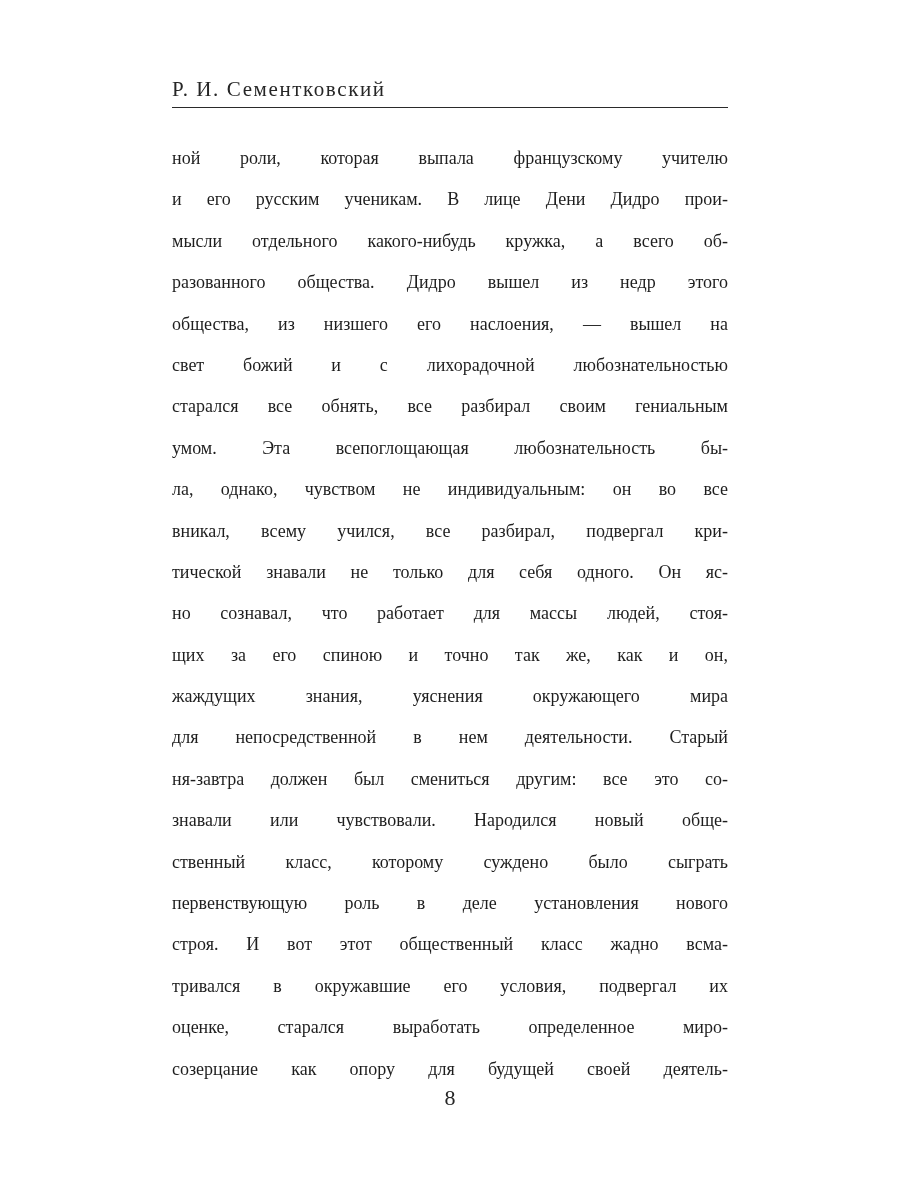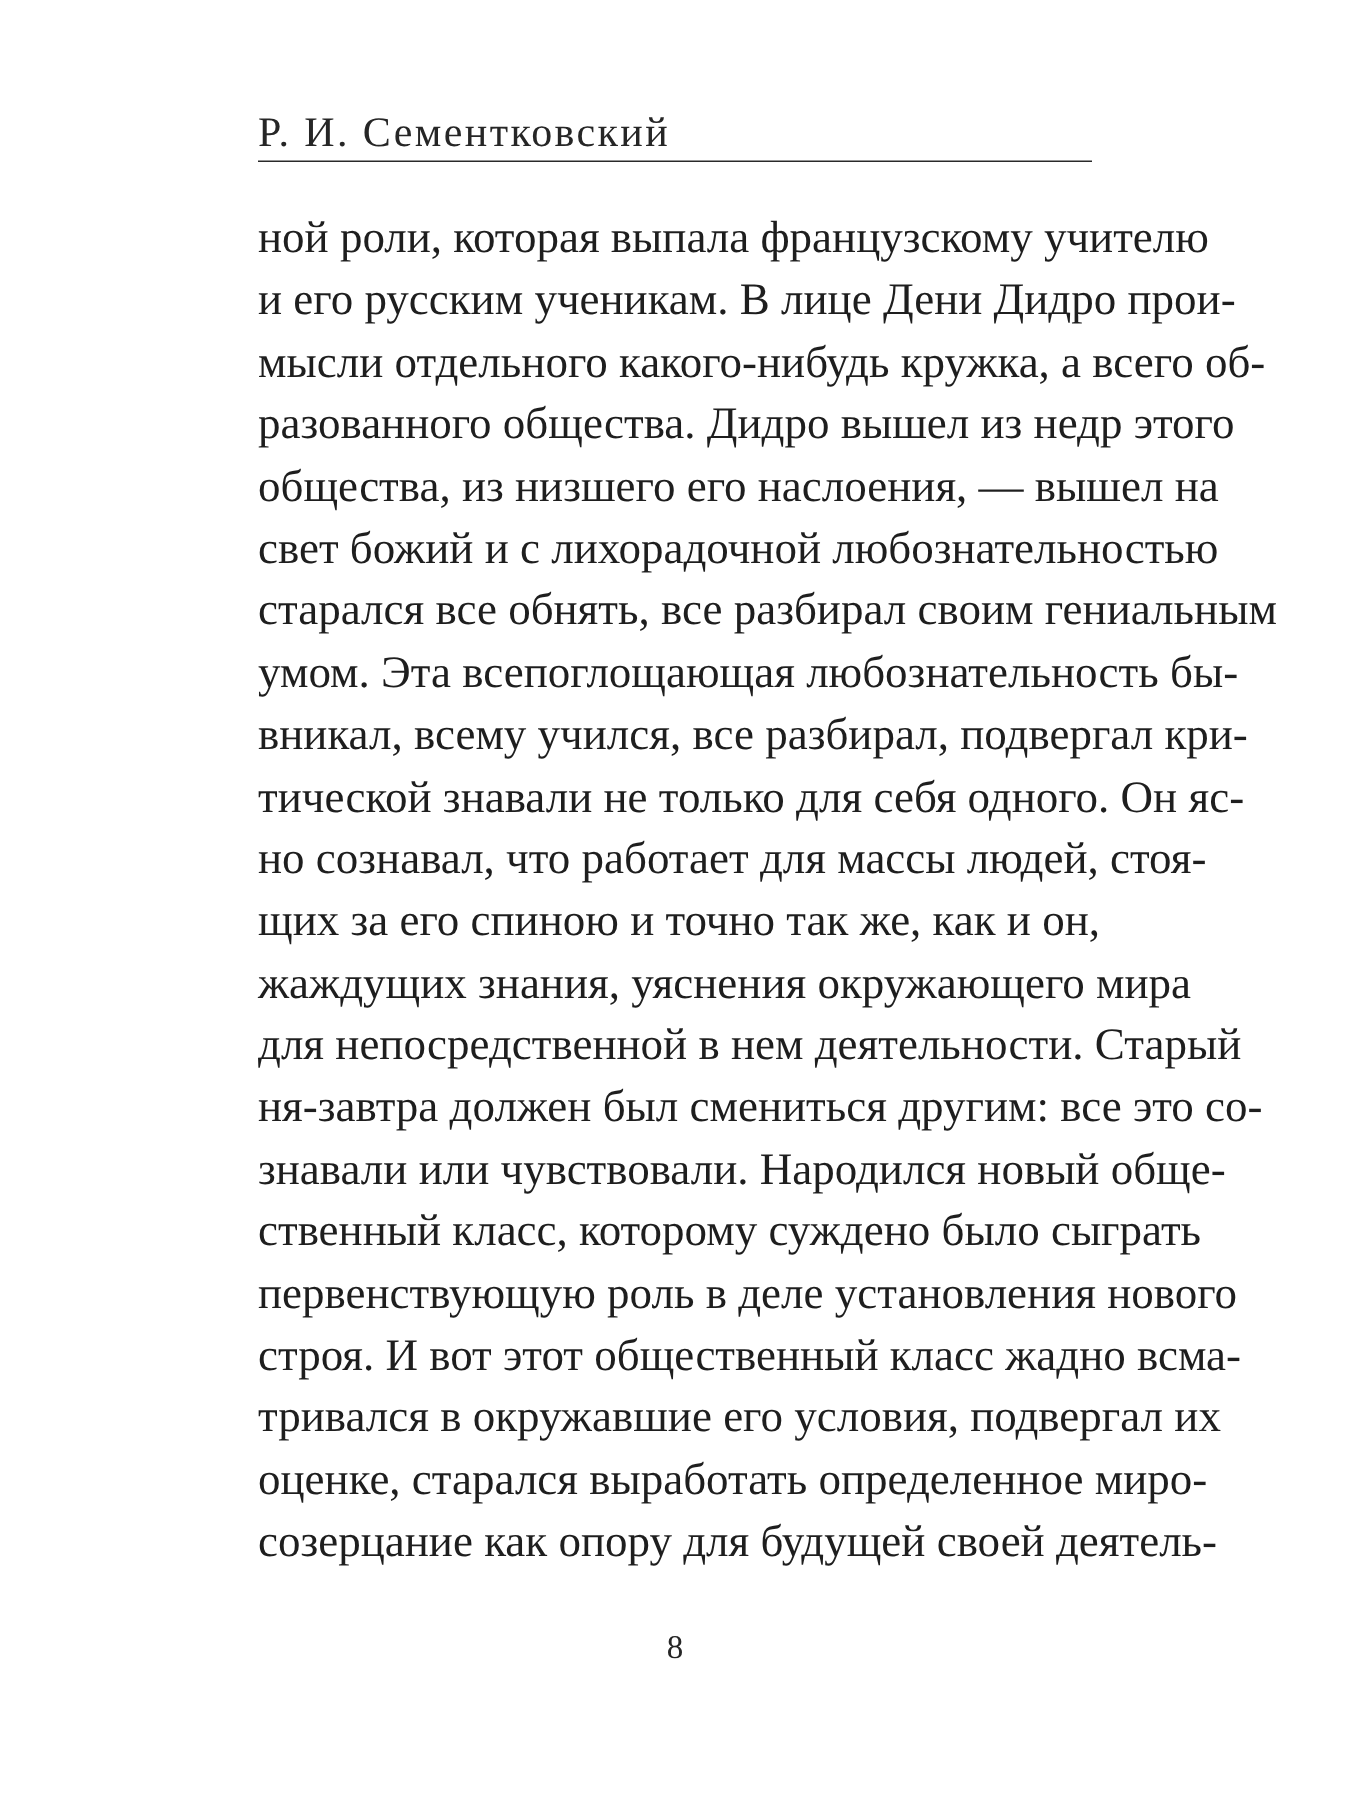--- a/index.html
+++ b/index.html
@@ -12,21 +12,21 @@
       height: 1200px;
       position: relative;
       overflow: hidden;
       font-family: "Liberation Serif", "DejaVu Serif", serif;
       color: #1e1e1e;
     }
     .running-head {
       position: absolute;
       left: 172px;
       top: 74px;
-      font-size: 28px;
+      font-size: 21px;
       letter-spacing: 1.6px;
       color: #262626;
       line-height: 30px;
       white-space: nowrap;
     }
     .head-rule {
       position: absolute;
       left: 172px;
       top: 107px;
       width: 556px;
@@ -36,21 +36,21 @@
     .body-text {
       position: absolute;
       left: 172px;
       top: 138px;
       width: 556px;
     }
     .line {
       display: block;
       height: 41.4px;
       line-height: 41.4px;
-      font-size: 30px;
+      font-size: 18px;
       white-space: nowrap;
       text-align: justify;
       text-align-last: justify;
       overflow: visible;
     }
     .page-number {
       position: absolute;
       left: 0;
       width: 900px;
       top: 1083px;
@@ -69,20 +69,21 @@
 
   <div class="body-text" id="body-text">
       <span class="line">ной роли, которая выпала французскому учителю</span>
       <span class="line">и его русским ученикам. В лице Дени Дидро прои-</span>
       <span class="line">мысли отдельного какого-нибудь кружка, а всего об-</span>
       <span class="line">разованного общества. Дидро вышел из недр этого</span>
       <span class="line">общества, из низшего его наслоения, — вышел на</span>
       <span class="line">свет божий и с лихорадочной любознательностью</span>
       <span class="line">старался все обнять, все разбирал своим гениальным</span>
       <span class="line">умом. Эта всепоглощающая любознательность бы-</span>
+      <span class="line">ла, однако, чувством не индивидуальным: он во все</span>
       <span class="line">вникал, всему учился, все разбирал, подвергал кри-</span>
       <span class="line">тической знавали не только для себя одного. Он яс-</span>
       <span class="line">но сознавал, что работает для массы людей, стоя-</span>
       <span class="line">щих за его спиною и точно так же, как и он,</span>
       <span class="line">жаждущих знания, уяснения окружающего мира</span>
       <span class="line">для непосредственной в нем деятельности. Старый</span>
       <span class="line">ня-завтра должен был смениться другим: все это со-</span>
       <span class="line">знавали или чувствовали. Народился новый обще-</span>
       <span class="line">ственный класс, которому суждено было сыграть</span>
       <span class="line">первенствующую роль в деле установления нового</span>

